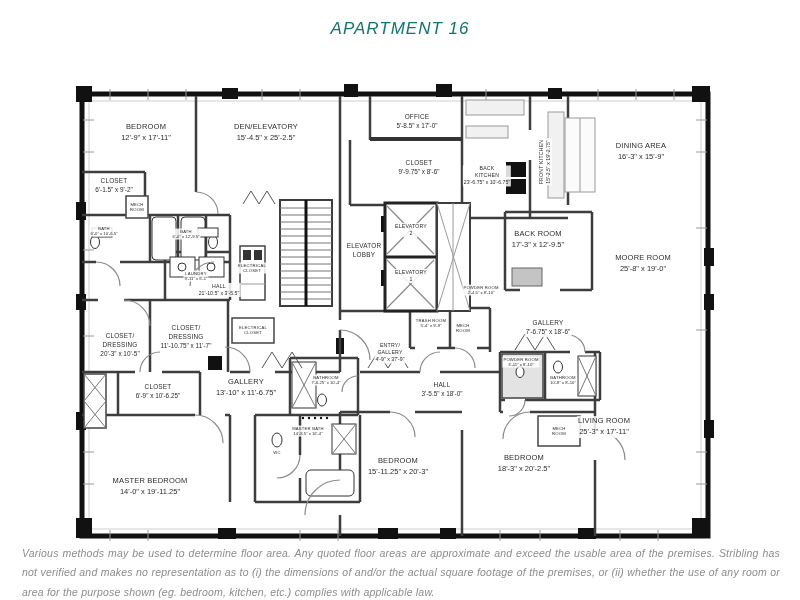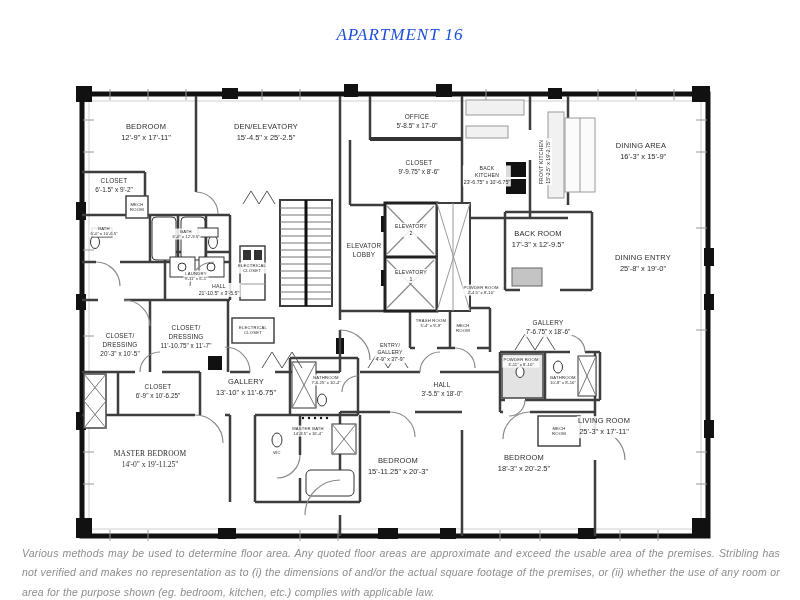--- a/index.html
+++ b/index.html
@@ -1,21 +1,21 @@
 <!DOCTYPE html>
 <html><head>
 <meta charset="utf-8">
 <style>
   html,body{margin:0;padding:0;}
   body{width:800px;height:600px;position:relative;background:#fff;
        font-family:"Liberation Sans",sans-serif;overflow:hidden;}
   .header{position:absolute;top:16px;left:0;width:100%;text-align:center;color:#141414;}
   .title{font-size:19px;font-weight:700;letter-spacing:.8px;margin:0;}
-  .subtitle{font-family:Liberation Serif, serif;font-style:italic;font-size:17px;
-            font-weight:400;letter-spacing:1px;margin:9px 0 0 0;color:#1d4ed8;}
+  .subtitle{font-family:Liberation Sans, sans-serif;font-style:italic;font-size:17px;
+            font-weight:400;letter-spacing:1px;margin:3px 0 0 0;color:#0f766e;}
   .plan{position:absolute;left:0;top:0;width:800px;height:600px;}
   .plan svg{position:absolute;left:0;top:0;}
   #room-labels{position:absolute;left:0;top:0;width:800px;height:600px;}
   .room-label{position:absolute;transform:translate(-50%,-50%);text-align:center;
               color:#2b2b2b;background:rgba(255,255,255,.85);padding:0 1px;}
   .room-label.vertical{transform:translate(-50%,-50%) rotate(-90deg);}
   .room-label .rname{white-space:pre-line;letter-spacing:.2px;}
   .room-label .rdims{white-space:nowrap;}
   .room-label.md{font-size:7.5px;line-height:1.45;}
   .room-label.sm{font-size:6.4px;line-height:1.4;}
@@ -216,21 +216,21 @@
       </div>
       <div class="room-label tiny" style="left: 487px; top: 176px;">
         <div class="rname">BACK
 KITCHEN</div>
         <div class="rdims">23'-6.75" x 10'-6.75"</div>
       </div>
       <div class="room-label tiny vertical" style="left: 545px; top: 162px;">
         <div class="rname">FRONT KITCHEN</div>
         <div class="rdims">15'-2.5" x 19'-2.75"</div>
       </div>
-      <div class="room-label md" style="left: 641px; top: 152px; text-align: right;">
+      <div class="room-label md" style="left: 641px; top: 152px;">
         <div class="rname">DINING AREA</div>
         <div class="rdims">16'-3" x 15'-9"</div>
       </div>
       <div class="room-label sm" style="left: 114px; top: 186px;">
         <div class="rname">CLOSET</div>
         <div class="rdims">6'-1.5" x 9'-2"</div>
       </div>
       <div class="room-label xtiny" style="left: 137px; top: 207px;">
         <div class="rname">MECH
 ROOM</div>
@@ -265,21 +265,21 @@
       </div>
       <div class="room-label xtiny" style="left: 252px; top: 268px;">
         <div class="rname">ELECTRICAL
 CLOSET</div>
       </div>
       <div class="room-label md" style="left: 538px; top: 240px;">
         <div class="rname">BACK ROOM</div>
         <div class="rdims">17'-3" x 12'-9.5"</div>
       </div>
       <div class="room-label md" style="left: 643px; top: 264px;">
-        <div class="rname">DINING ENTRY</div>
+        <div class="rname">MOORE ROOM</div>
         <div class="rdims">25'-8" x 19'-0"</div>
       </div>
       <div class="room-label xtiny" style="left: 431px; top: 323px;">
         <div class="rname">TRASH ROOM</div>
         <div class="rdims">5'-4" x 9'-9"</div>
       </div>
       <div class="room-label xtiny" style="left: 463px; top: 328px;">
         <div class="rname">MECH
 ROOM</div>
       </div>
@@ -338,21 +338,21 @@
         <div class="rname">WC</div>
       </div>
       <div class="room-label xtiny" style="left: 308px; top: 431px;">
         <div class="rname">MASTER BATH</div>
         <div class="rdims">14'-8.5" x 16'-4"</div>
       </div>
       <div class="room-label xtiny" style="left: 559px; top: 431px;">
         <div class="rname">MECH
 ROOM</div>
       </div>
-      <div class="room-label md" style="left: 150px; top: 460px; font-family: Liberation Serif, serif;">
+      <div class="room-label md" style="left: 150px; top: 487px;">
         <div class="rname">MASTER BEDROOM</div>
         <div class="rdims">14'-0" x 19'-11.25"</div>
       </div>
       <div class="room-label md" style="left: 398px; top: 467px;">
         <div class="rname">BEDROOM</div>
         <div class="rdims">15'-11.25" x 20'-3"</div>
       </div>
       <div class="room-label md" style="left: 524px; top: 464px;">
         <div class="rname">BEDROOM</div>
         <div class="rdims">18'-3" x 20'-2.5"</div>

